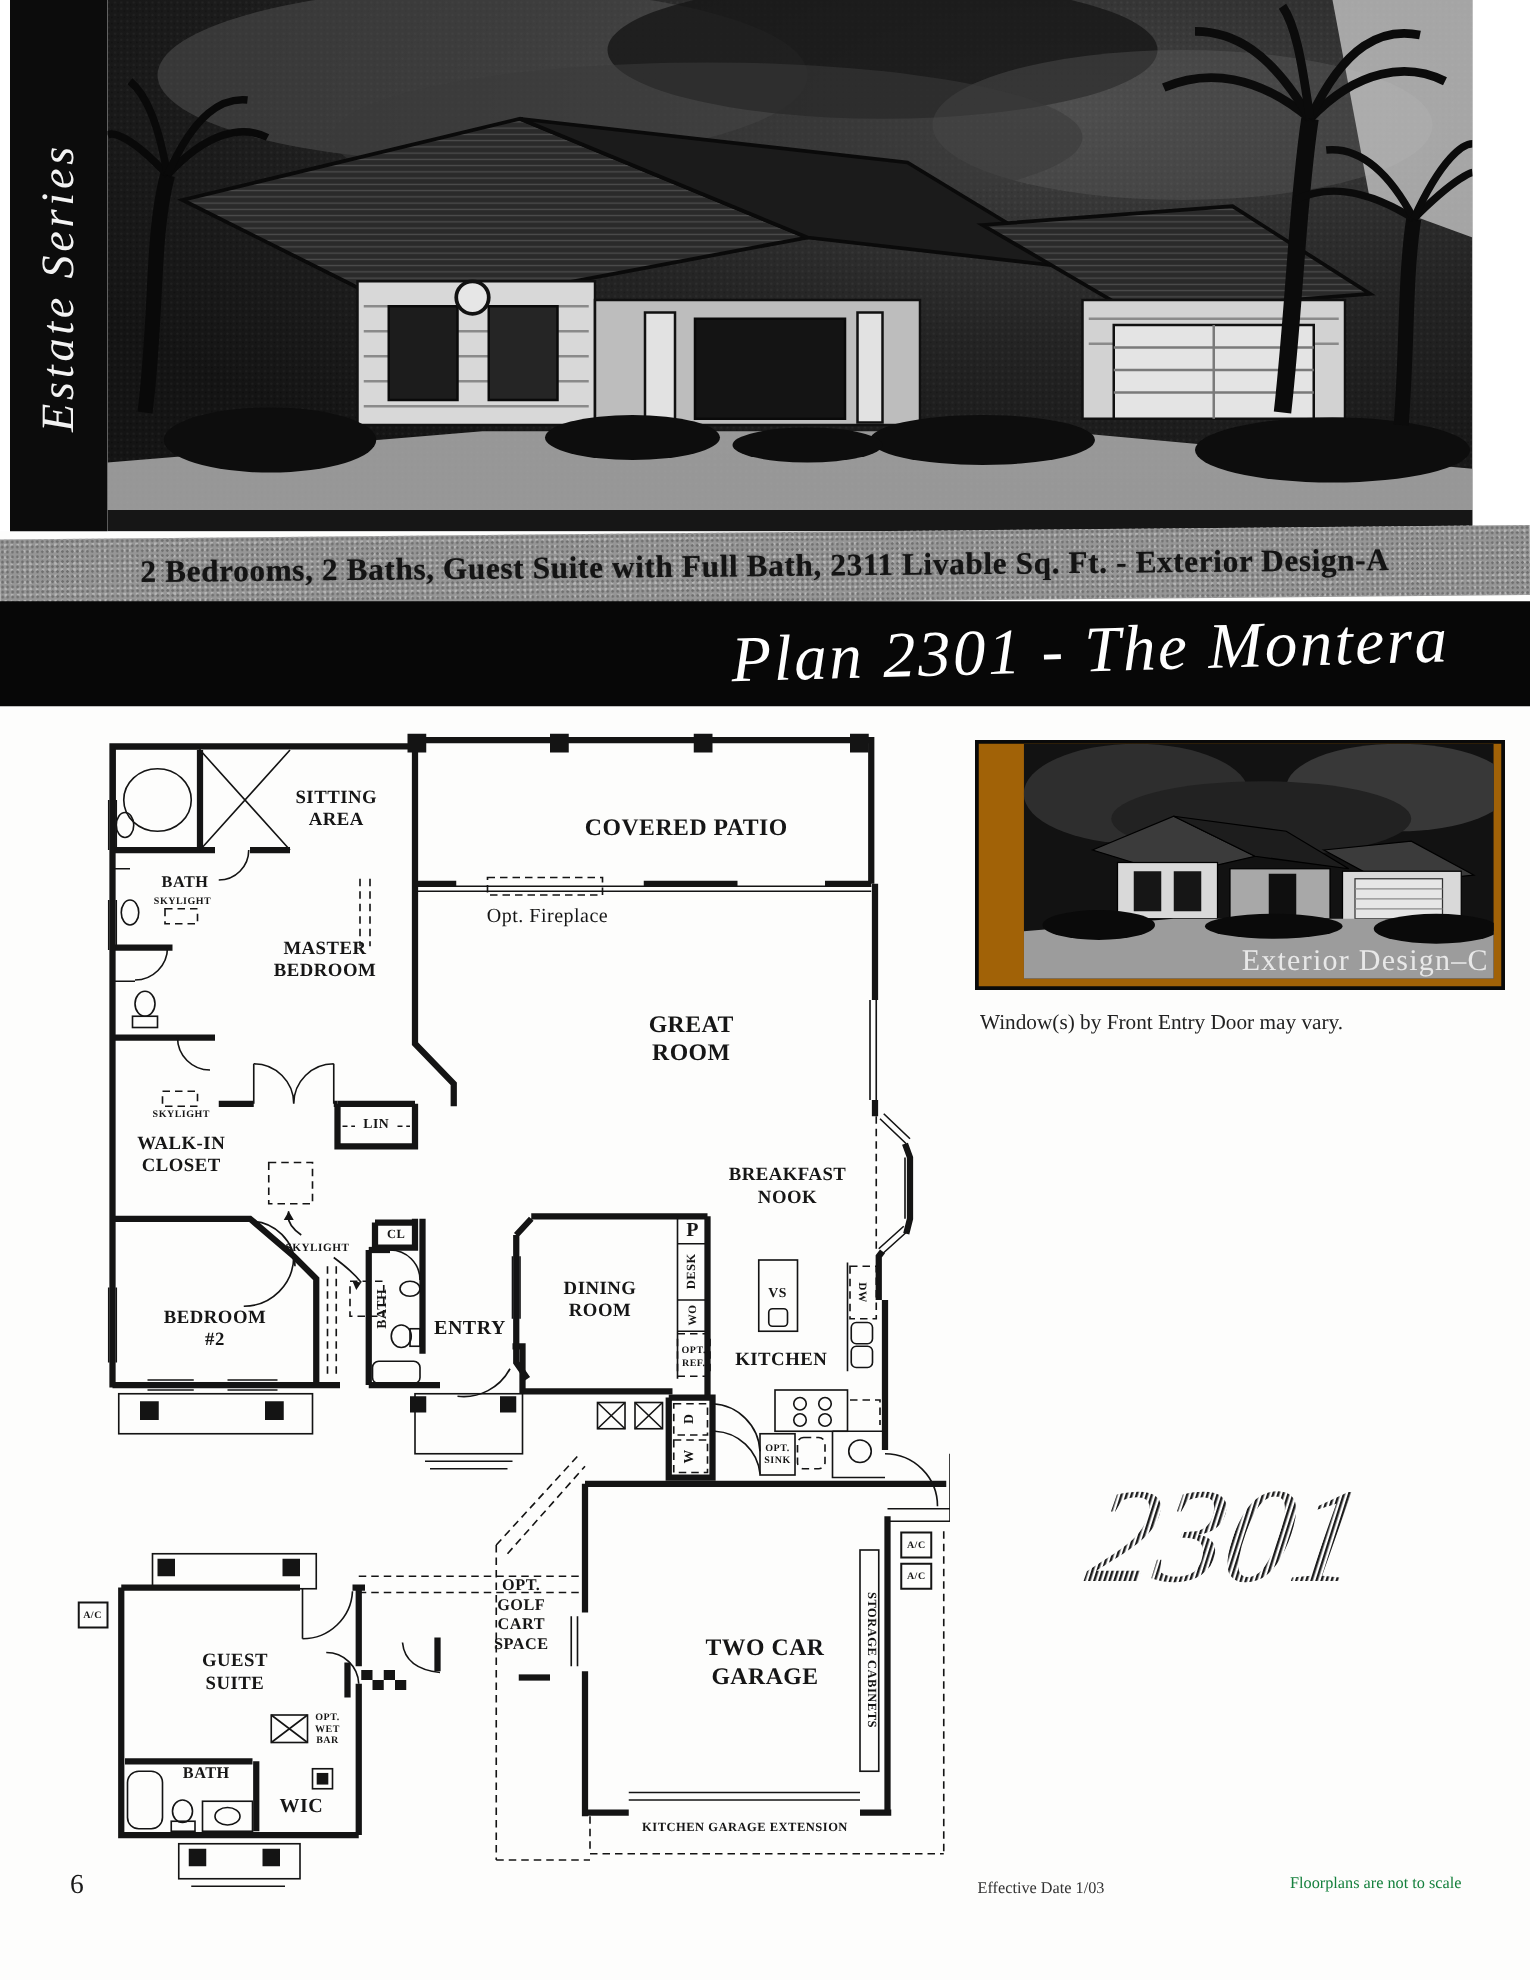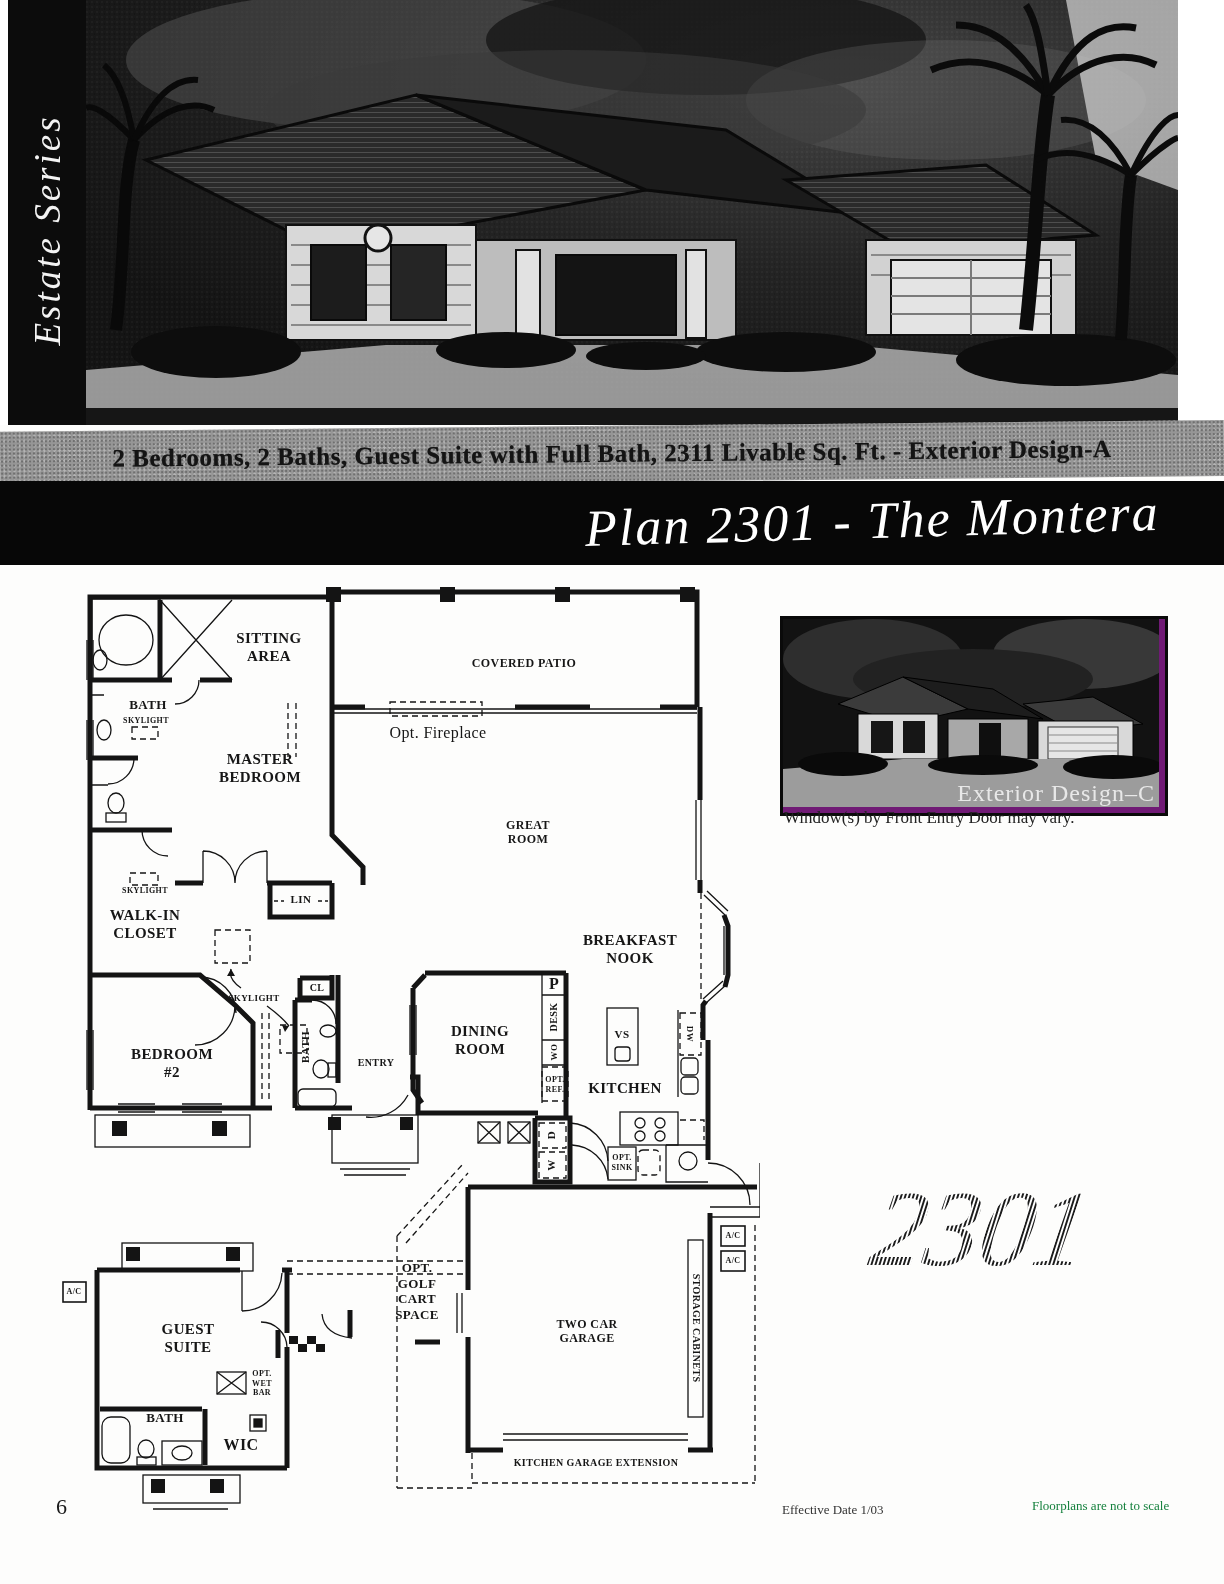--- a/index.html
+++ b/index.html
@@ -27,26 +27,26 @@
       font-size:52px;letter-spacing:2px;transform:rotate(-1.6deg);white-space:nowrap;
       font-family:"Liberation Serif",serif;}
   
   .plan{position:absolute;left:60px;top:585px;width:700px;height:930px;}
   .plan svg{position:absolute;left:0;top:0;}
   .lbl{position:absolute;transform:translate(-50%,-50%);font-weight:bold;color:#161616;
       white-space:pre-line;text-align:center;line-height:1.2;letter-spacing:.4px;}
   .rL{transform:translate(-50%,-50%) rotate(-90deg);}
   .rR{transform:translate(-50%,-50%) rotate(90deg);}
   .s8{font-size:8px;} .s9{font-size:9px;} .s10{font-size:10px;} .s11{font-size:11px;}
-  .s12{font-size:16px;} .s13{font-size:13px;} .s14{font-size:10px;} .s15{font-size:15px;}
-  .s16{font-size:12px;}
+  .s12{font-size:16px;} .s13{font-size:13px;} .s14{font-size:16px;} .s15{font-size:15px;}
+  .s16{font-size:19px;margin-left:25px;}
   .thin-lbl{font-weight:normal;}
   
-  .ext-card{position:absolute;left:780px;top:616px;width:382px;height:194px;background:#701a75;
-      border:3px solid #0a0a0a;}
+  .ext-card{position:absolute;left:780px;top:592px;width:382px;height:194px;background:#a16207;
+      border:3px solid #0a0a0a;padding-left:36px;}
   .ext-caption{position:absolute;right:10px;bottom:6px;color:#e8e8e8;font-size:24px;
       letter-spacing:1px;font-family:"Liberation Serif",serif;}
   .ext-note{position:absolute;left:784px;top:808px;font-size:17px;color:#222;}
   .script2301{position:absolute;left:830px;top:1150px;}
   
   .pagenum{position:absolute;left:56px;top:1494px;font-size:22px;}
   .eff{position:absolute;left:782px;top:1502px;font-size:13px;color:#333;text-align:right;}
   .scale-note{position:absolute;left:1032px;top:1498px;font-size:13px;color:#15803d;}
 </style>
 </head>

